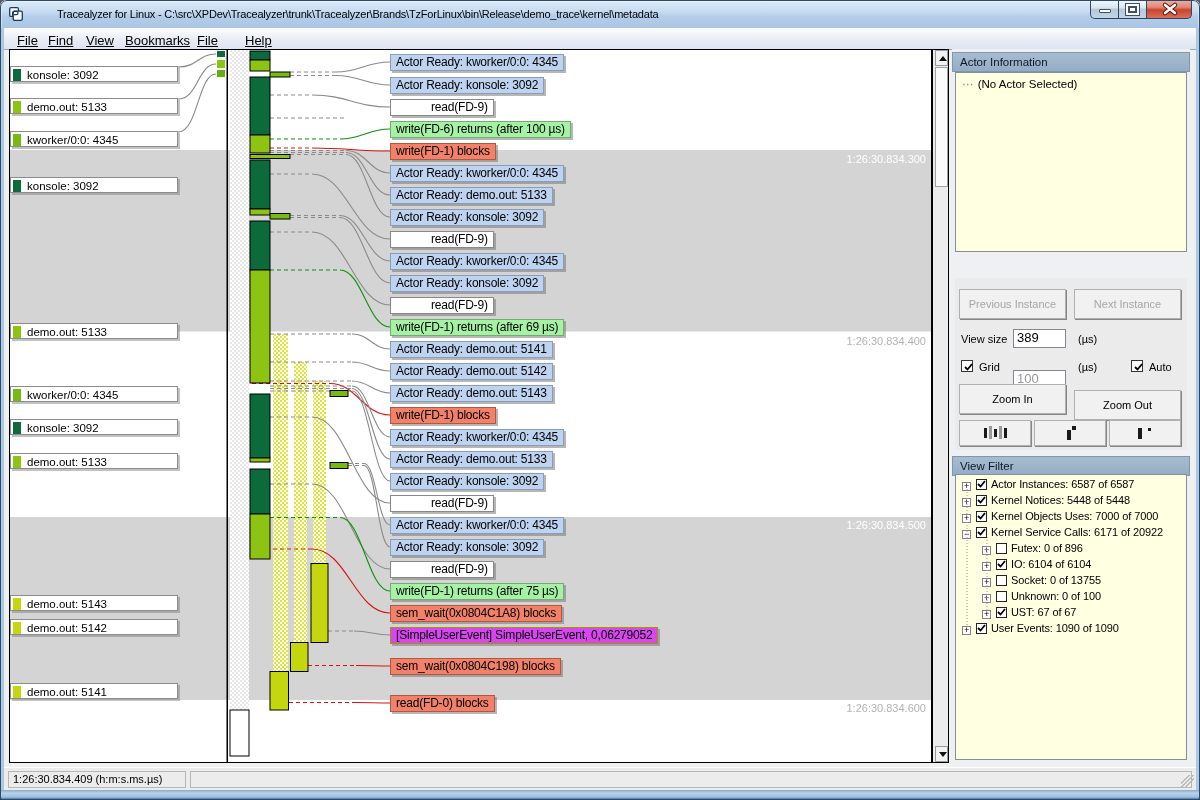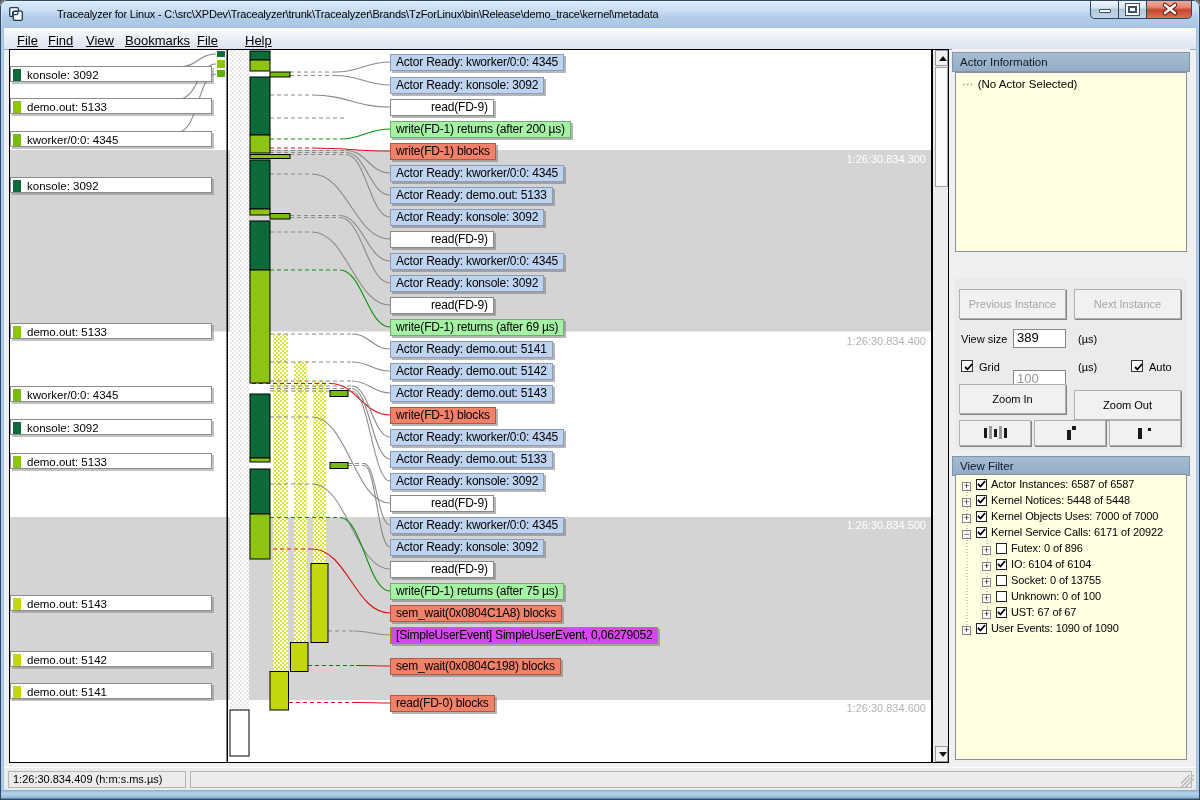--- a/index.html
+++ b/index.html
@@ -35,21 +35,21 @@
   background:linear-gradient(#fcfdfe,#e7ebf4 60%, #dde4f0); border-bottom:1px solid #98a4b8; }
 .mi { position:absolute; top:5px; font-size:13px; color:#000;text-decoration:underline; }
 
 
 #client { position:absolute; left:4px; top:50px; width:1192px; height:717px; background:#eef0f2; }
 
 
 #trace { position:absolute; left:9px; top:49px; width:940px; height:714px; border:1px solid #000; background:#fff; }
 #tcontent { position:absolute; left:0; top:0; width:921px; height:712px; overflow:hidden; }
 
-.al { position:absolute; left:0; width:202px; height:16px; background:#fff; border:1px solid #8c8c8c;
+.al { position:absolute; left:0; width:168px; height:16px; background:#fff; border:1px solid #8c8c8c;
   box-shadow:2px 2px 0 rgba(120,120,120,0.45); font-size:11.5px; color:#000; line-height:15px; }
 .al .sq { display:inline-block; width:8px; height:12px; margin:2px 6px 0 2px; vertical-align:-2px; }
 
 .ev { position:absolute; left:380px; height:17px; line-height:15px; font-size:12px; color:#000;
   padding:0 5px; white-space:nowrap; border:1px solid #888; letter-spacing:-0.2px; box-shadow:2px 2px 0 rgba(110,110,110,0.5); }
 .evb { background:#bed3f0; border-color:#8a9cb8; }
 .evw { background:#ffffff; border-color:#888888;padding-left:40px; }
 .evg { background:#a5f2a5; border-color:#74aa74; }
 .evr { background:#f28169; border-color:#b05840; }
 .evy { background:#d946ef; border-color:#999900; }
@@ -246,26 +246,26 @@
         </svg>
       <div class="al" style="top:15.5px"><span class="sq" style="background:#0d6a3a"></span>konsole: 3092</div>
 <div class="al" style="top:47.5px"><span class="sq" style="background:#8dc414"></span>demo.out: 5133</div>
 <div class="al" style="top:80.5px"><span class="sq" style="background:#76ba12"></span>kworker/0:0: 4345</div>
 <div class="al" style="top:126.5px"><span class="sq" style="background:#0d6a3a"></span>konsole: 3092</div>
 <div class="al" style="top:272.5px"><span class="sq" style="background:#8dc414"></span>demo.out: 5133</div>
 <div class="al" style="top:335.5px"><span class="sq" style="background:#76ba12"></span>kworker/0:0: 4345</div>
 <div class="al" style="top:368.5px"><span class="sq" style="background:#0d6a3a"></span>konsole: 3092</div>
 <div class="al" style="top:402.5px"><span class="sq" style="background:#8dc414"></span>demo.out: 5133</div>
 <div class="al" style="top:544.5px"><span class="sq" style="background:#c4d60d"></span>demo.out: 5143</div>
-<div class="al" style="top:601px"><span class="sq" style="background:#c4d60d"></span>demo.out: 5142</div>
+<div class="al" style="top:569px"><span class="sq" style="background:#c4d60d"></span>demo.out: 5142</div>
 <div class="al" style="top:632.5px"><span class="sq" style="background:#c4d60d"></span>demo.out: 5141</div>
       <div class="ev evb" style="top:3.5px">Actor Ready: kworker/0:0: 4345</div>
 <div class="ev evb" style="top:26.5px">Actor Ready: konsole: 3092</div>
 <div class="ev evw" style="top:48.5px">read(FD-9)</div>
-<div class="ev evg" style="top:70.5px">write(FD-1) returns (after 200 µs)</div>
+<div class="ev evg" style="top:70.5px">write(FD-6) returns (after 100 µs)</div>
 <div class="ev evr" style="top:92.5px">write(FD-1) blocks</div>
 <div class="ev evb" style="top:114.5px">Actor Ready: kworker/0:0: 4345</div>
 <div class="ev evb" style="top:136.5px">Actor Ready: demo.out: 5133</div>
 <div class="ev evb" style="top:158.5px">Actor Ready: konsole: 3092</div>
 <div class="ev evw" style="top:180.5px">read(FD-9)</div>
 <div class="ev evb" style="top:202.5px">Actor Ready: kworker/0:0: 4345</div>
 <div class="ev evb" style="top:224.5px">Actor Ready: konsole: 3092</div>
 <div class="ev evw" style="top:246.5px">read(FD-9)</div>
 <div class="ev evg" style="top:268.5px">write(FD-1) returns (after 69 µs)</div>
 <div class="ev evb" style="top:290.5px">Actor Ready: demo.out: 5141</div>

